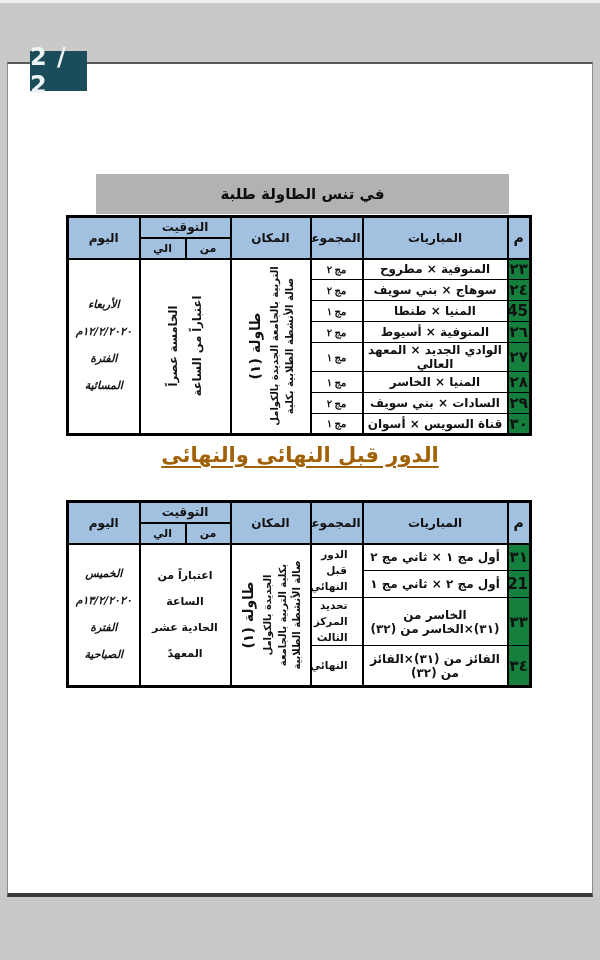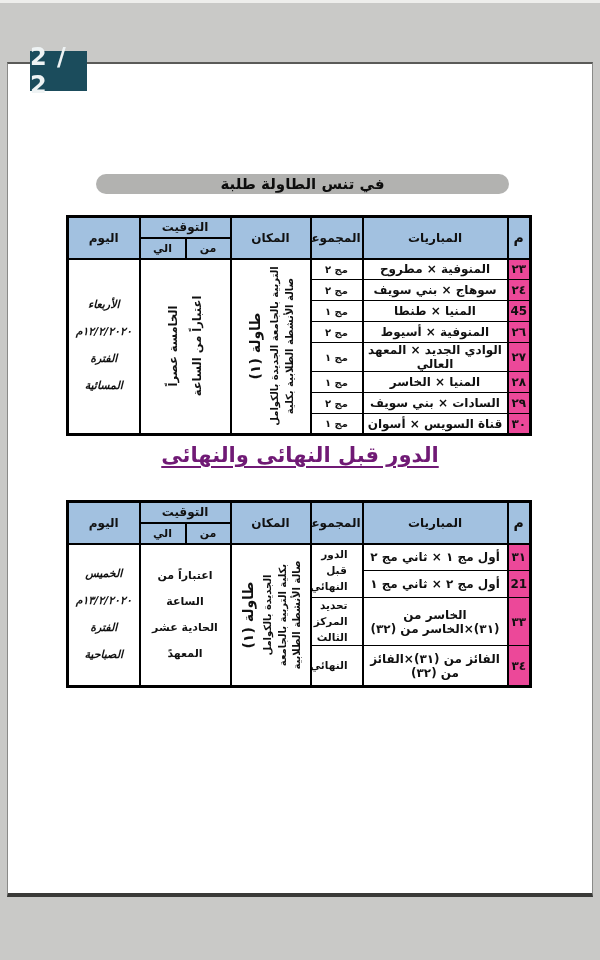--- a/index.html
+++ b/index.html
@@ -21,53 +21,53 @@
     border-top:2px solid #5a5a58;
     border-bottom:4px solid #3a3a38;
   }
   .page-badge {
     position:absolute; left:30px; top:51px; width:57px; height:40px;
     background:#1b4c5c; color:#eef3f4;
     display:flex; align-items:center; justify-content:center;
     font-size:24px; letter-spacing:1px; z-index:5;
   }
   .title-bar {
-    position:absolute; left:88px; top:110px; width:413px; height:20px;
+    position:absolute; left:88px; top:110px; width:413px; height:40px;
     background:#b2b2b0;
     display:flex; align-items:center; justify-content:center;
-    font-size:15px; color:#0d0d0d;border-radius:14px;
+    font-size:15px; color:#0d0d0d;
   }
   .section-heading {
     position:absolute; left:0; top:379px; width:100%;
     text-align:center; font-size:21px;
     text-decoration:underline;
     text-underline-offset:4px;
-    color:#701a75;
+    color:#a16207;
   }
   table.sched {
     position:absolute; left:58px;
     border-collapse:collapse; table-layout:fixed;
     background:#fff;
     border:3px solid #000;
   }
   #table1 { top:151px; width:463px; }
   #table2 { top:436px; width:463px; }
   .sched th, .sched td {
     border:2px solid #000;
     text-align:center; vertical-align:middle;
     overflow:hidden; padding:0 1px;
   }
   .sched thead th { background:#a2c1e0; font-size:12px; height:21px; }
   .sched thead th.h-num { font-size:14px; }
   .sched thead th.h-sub { font-size:11px; }
   .sched tbody td { border-top:1px solid #000; border-bottom:1px solid #000; }
-  .sched tbody td.num { background:#ec4899; font-size:12px; border-top:1px solid #000; }
+  .sched tbody td.num { background:#15803d; font-size:15px; border-top:1px solid #000; }
   #table1 tbody tr { height:21px; }
   td.match { font-size:12px; }
-  td.group { font-size:10px; }
+  td.group { font-size:10px;font-family:Liberation Serif, serif; }
   td.span-cell { border-top:2px solid #000; border-bottom:2px solid #000; }
   .rot-wrap { position:relative; width:100%; height:100%; }
   .rot {
     position:absolute; top:50%; left:50%;
     transform:translate(-50%,-50%) rotate(-90deg);
     white-space:nowrap; text-align:center; line-height:1.45;
   }
   .rot-big { font-size:14px; margin-bottom:3px; }
   .rot-small { font-size:10px; }
   .rot-time { font-size:11.5px; line-height:2.1; }

